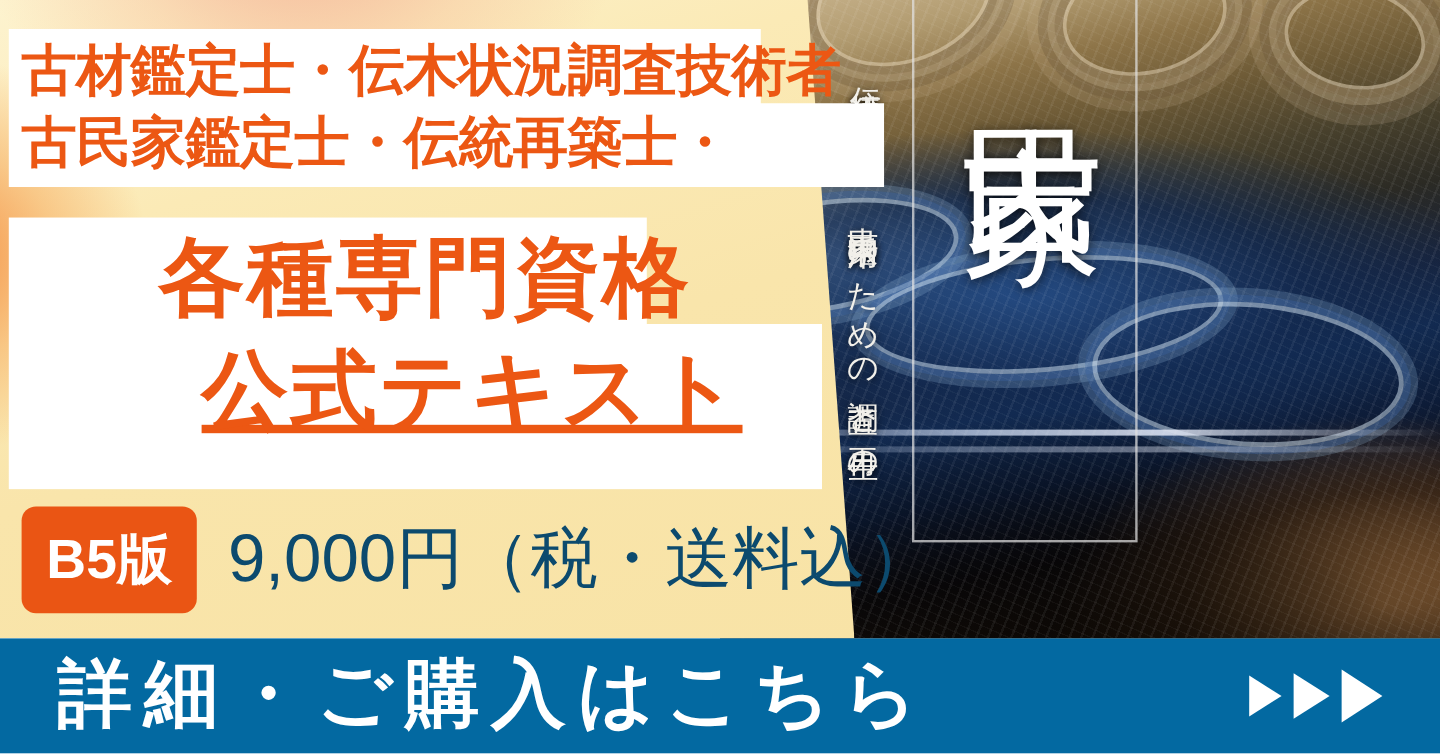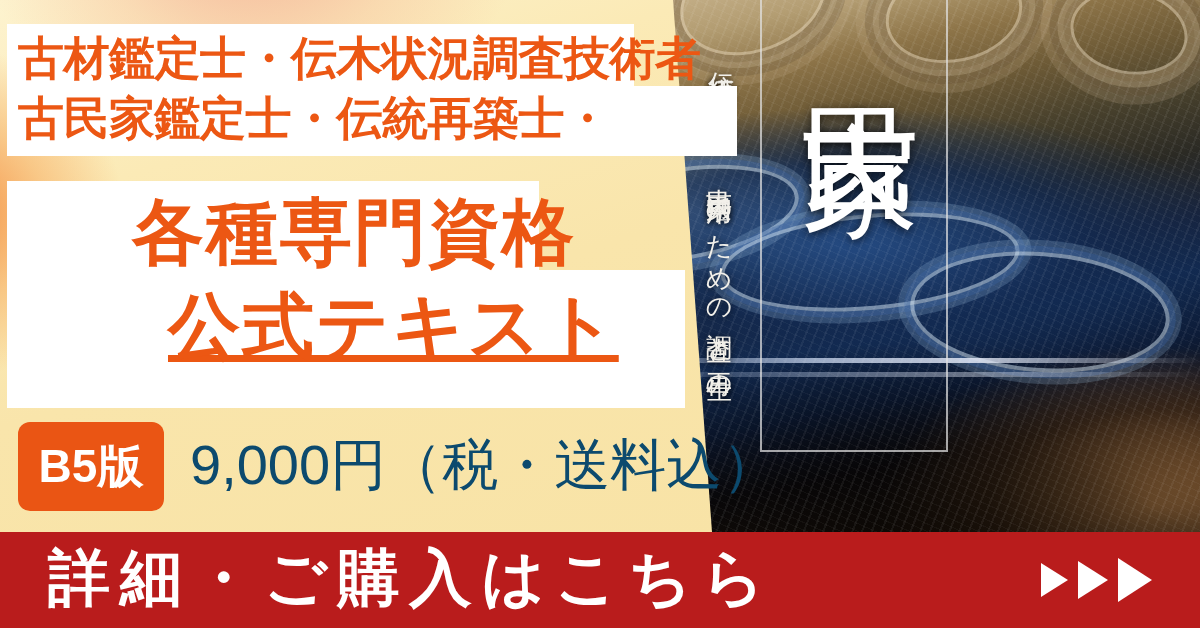--- a/index.html
+++ b/index.html
@@ -145,21 +145,21 @@
   }
   .price {
     position:absolute; left:178px; top:428px;
     color:#0c4a6e; font-size:56px; font-weight:400;
     letter-spacing:0px; white-space:nowrap;margin-left:12px;
   }
 
   
   .cta {
     position:absolute; left:0; top:532px; width:1200px; height:96px;
-    background:#b91c1c;
+    background:#0369a1;
   }
   .cta-text {
     position:absolute; left:48px; top:50%; transform:translateY(-52%);
     color:#ffffff; font-size:62px; font-weight:700; letter-spacing:10px;
     white-space:nowrap;
   }
   .arrows {
     position:absolute; right:48px; top:50%; transform:translateY(-50%);
     display:flex; align-items:center; gap:10px;
   }

